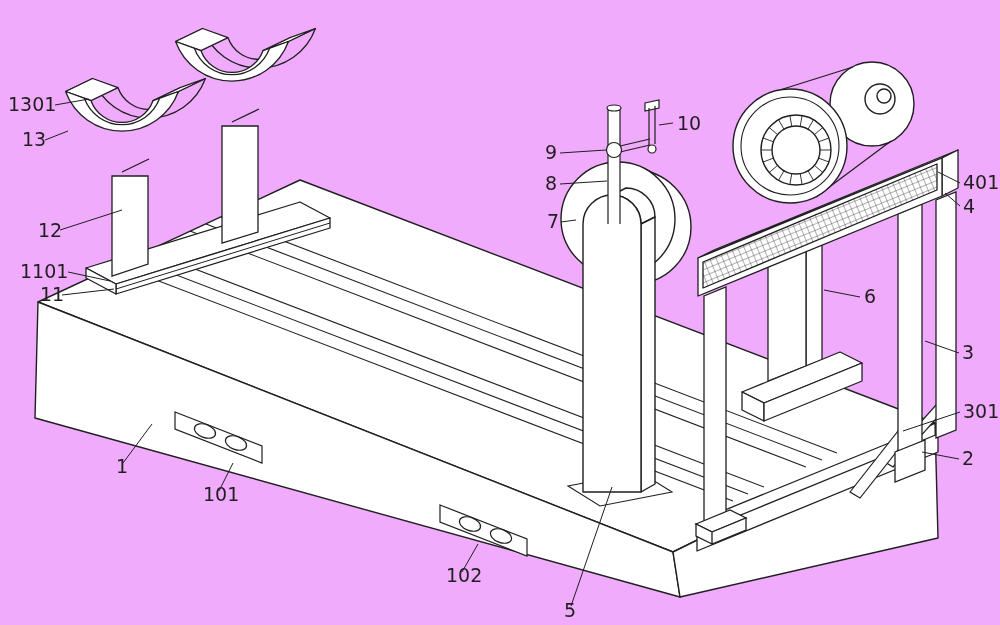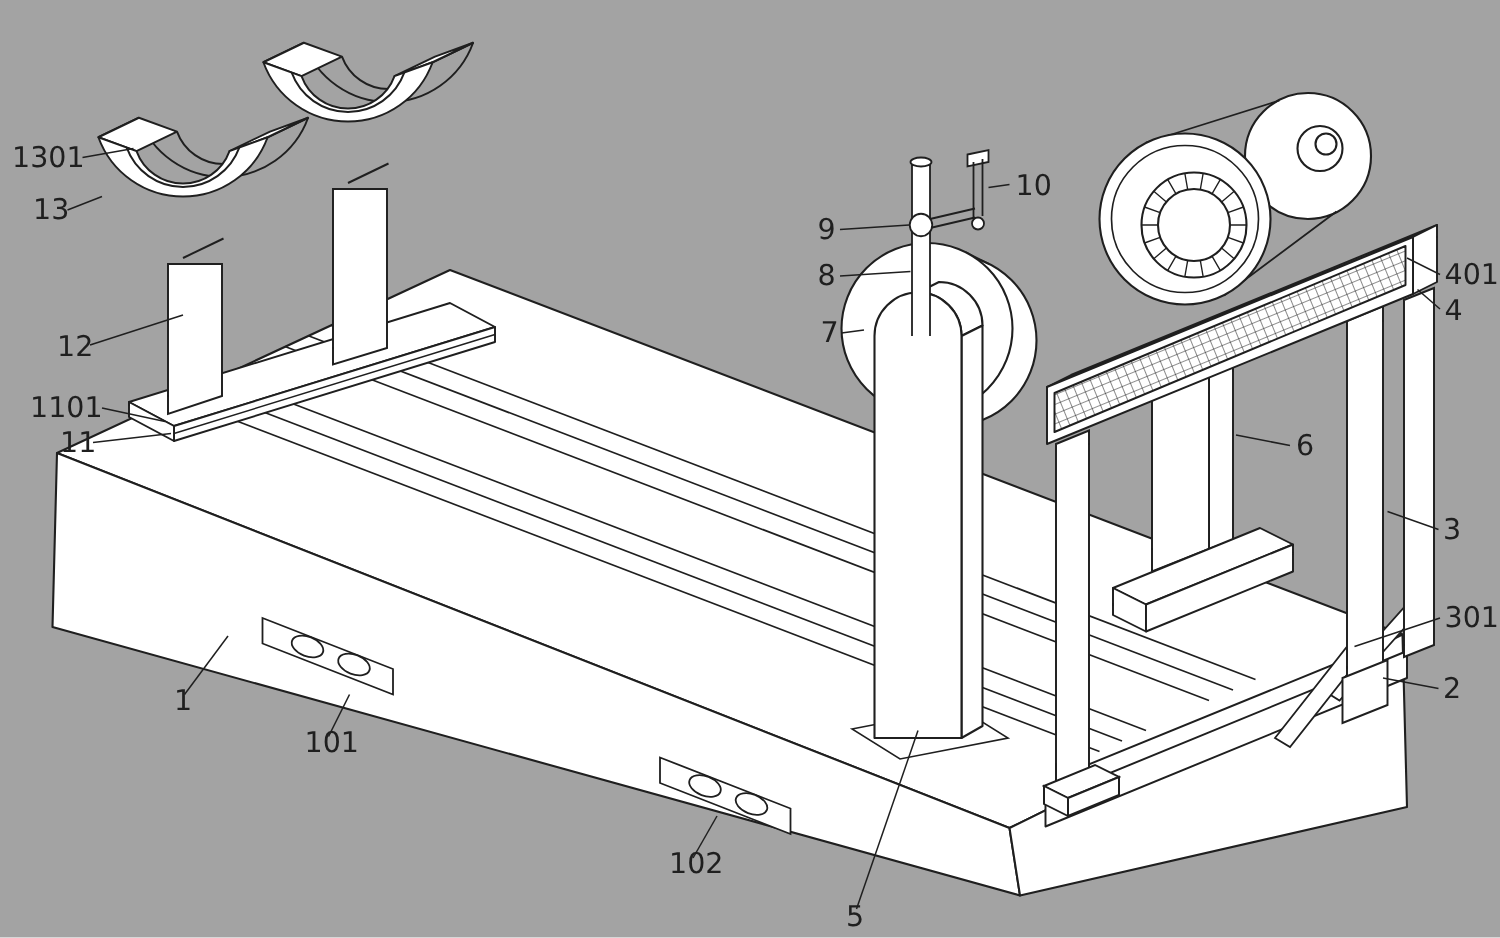--- a/index.html
+++ b/index.html
@@ -1,19 +1,19 @@
 <!DOCTYPE html>
 <html><head>
 <meta charset="utf-8">
 <style>
   html,body{margin:0;padding:0;background:#ffffff;}
   .figure-wrap{
     position:relative;
     width:1000px;height:625px;
-    background:#a3a3a3;
+    background:#f0abfc;
     overflow:hidden;
     font-family:"DejaVu Sans", sans-serif;
     text-decoration:underline;
   }
   svg{display:block;}
   text.part-label{
     font-family:"DejaVu Sans", sans-serif;
     font-size:19px;
     fill:#1f1f1f;
   }

